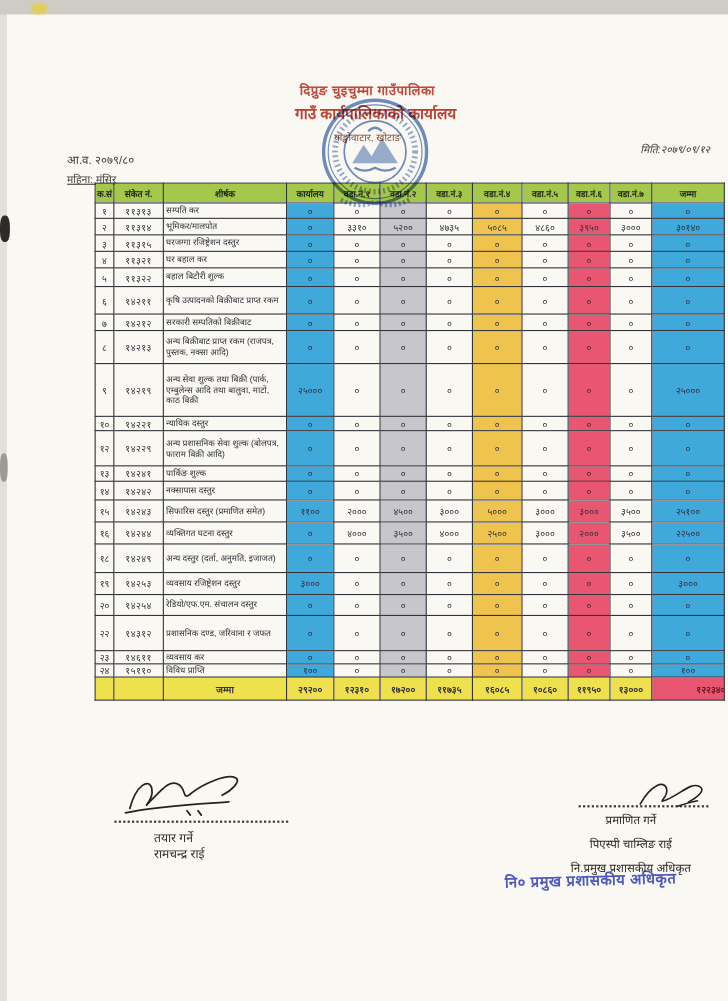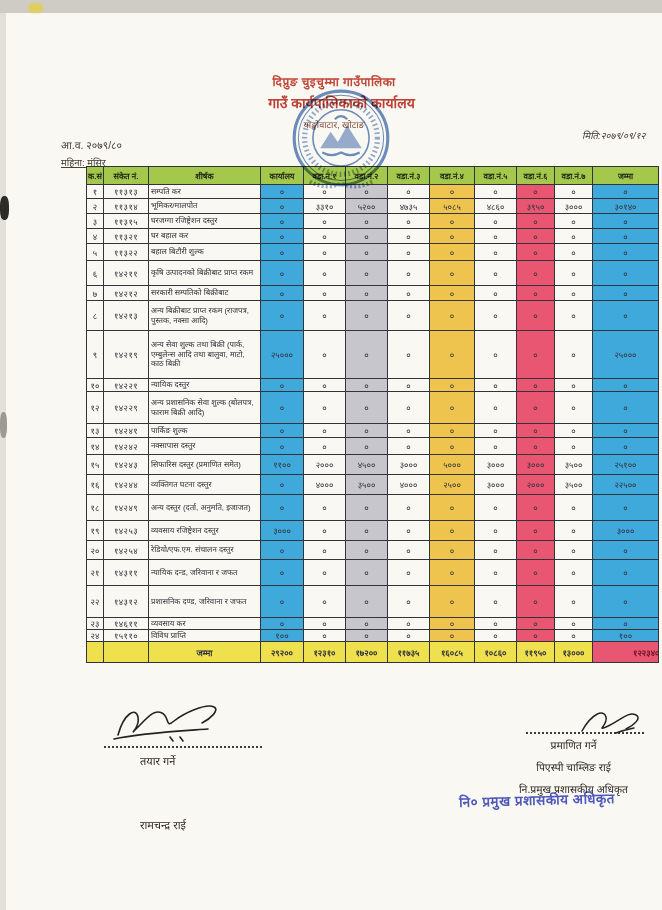--- a/index.html
+++ b/index.html
@@ -37,21 +37,21 @@
   td.c-w2{background:#c6c6cc;}
   td.c-w4{background:#eec44e;}
   td.c-w6{background:#e85672;}
   tfoot td{background:#efe14e;color:#6e2f1d;font-weight:bold;font-size:8.6px;}
   tfoot td.grand{background:#e85672;color:#6b1620;padding-left:40px;}
   tfoot td.tlabel{text-align:center;}
 
   .sigL{position:absolute;left:104px;top:686px;z-index:3;}
   .dotL{position:absolute;left:98px;top:733px;width:158px;border-bottom:2px dotted #3a3a3a;}
   .prepRole{position:absolute;left:134px;top:740px;font-size:11px;color:#2f2a26;}
-  .prepName{position:absolute;left:134px;top:804px;font-size:11px;color:#2f2a26;}
+  .prepName{position:absolute;left:134px;top:755px;font-size:11px;color:#2f2a26;}
   .sigR{position:absolute;left:570px;top:694px;z-index:3;}
   .dotR{position:absolute;left:520px;top:719px;width:118px;border-bottom:2px dotted #3a3a3a;}
   .certRole{position:absolute;left:470px;top:725px;width:195px;text-align:center;font-size:10.5px;color:#2f2a26;}
   .certName{position:absolute;left:460px;top:747px;width:215px;text-align:center;font-size:10.5px;color:#2f2a26;}
   .certDesig{position:absolute;left:450px;top:769px;width:235px;text-align:center;font-size:10.5px;color:#2f2a26;white-space:nowrap;}
 </style>
 </head>
 <body>
 
 <div class="top-band"></div>
@@ -355,34 +355,20 @@
           <td class="c-office">०</td>
           <td class="c-w1">०</td>
           <td class="c-w2">०</td>
           <td class="c-w3">०</td>
           <td class="c-w4">०</td>
           <td class="c-w5">०</td>
           <td class="c-w6">०</td>
           <td class="c-w7">०</td>
           <td class="c-total">०</td>
         </tr>
-        <tr style="height: 26px;">
-          <td class="sn">२१</td>
-          <td class="code">१४३११</td>
-          <td class="title">न्यायिक दन्ड, जरिवाना र जफत</td>
-          <td class="c-office">०</td>
-          <td class="c-w1">०</td>
-          <td class="c-w2">०</td>
-          <td class="c-w3">०</td>
-          <td class="c-w4">०</td>
-          <td class="c-w5">०</td>
-          <td class="c-w6">०</td>
-          <td class="c-w7">०</td>
-          <td class="c-total">०</td>
-        </tr>
         <tr style="height: 32px;">
           <td class="sn">२२</td>
           <td class="code">१४३१२</td>
           <td class="title">प्रशासनिक दण्ड, जरिवाना र जफत</td>
           <td class="c-office">०</td>
           <td class="c-w1">०</td>
           <td class="c-w2">०</td>
           <td class="c-w3">०</td>
           <td class="c-w4">०</td>
           <td class="c-w5">०</td>

